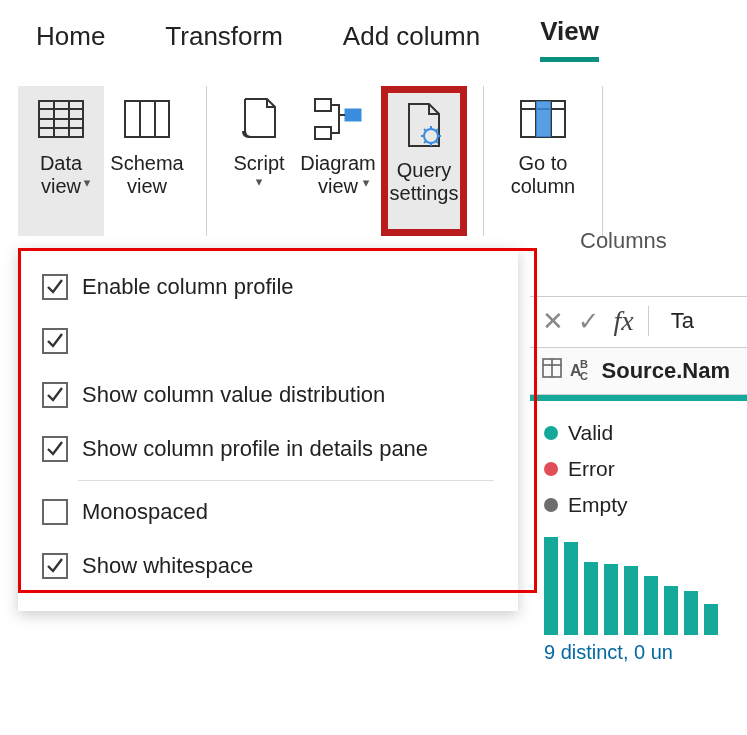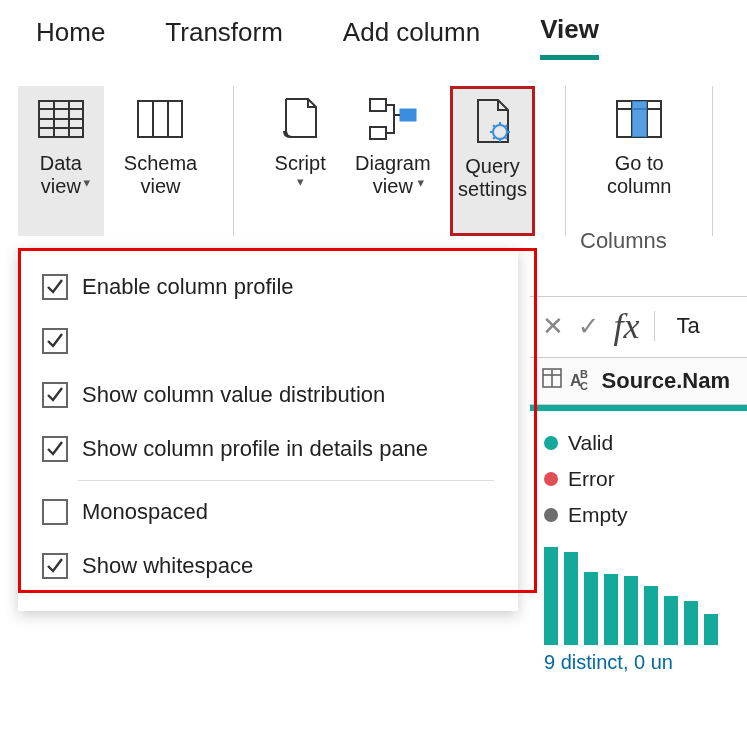--- a/index.html
+++ b/index.html
@@ -13,40 +13,39 @@
     height: 735px;
     overflow: hidden;
     position: relative;
   }
   
   .tabs {
     display: flex;
     gap: 60px;
     padding: 12px 36px 0 36px;
     height: 62px;
-    align-items: center;
+    align-items: flex-end;
   }
   .tab {
     font-size: 26px;
     color: #222;
     padding-bottom: 10px;
     cursor: pointer;
   }
   .tab.active {
     font-weight: 600;
     border-bottom: 5px solid #0b8f7f;
   }
   
   .ribbon {
     display: flex;
     align-items: flex-start;
     padding: 24px 18px 0 18px;
     position: relative;
     height: 210px;
-    gap: 14px;
   }
   .vdiv {
     width: 1px;
     background: #d0d0d0;
     height: 150px;
     margin: 0 16px;
   }
   .rbtn {
     display: flex;
     flex-direction: column;
@@ -126,21 +125,21 @@
     border-top: 1px solid #ccc;
   }
   .fxbar {
     display: flex;
     align-items: center;
     gap: 14px;
     padding: 8px 12px 10px 12px;
     border-bottom: 1px solid #ccc;
     font-size: 22px;
   }
-  .fx { font-family: Georgia, serif; font-style: italic; font-size: 36px; color:#444; }
+  .fx { font-family: Georgia, serif; font-style: italic; font-size: 28px; color:#444; }
   .colhdr {
     display: flex;
     align-items: center;
     gap: 8px;
     padding: 10px 12px;
     border-bottom: 1px solid #ccc;
     font-weight: 600;
     font-size: 22px;
     background:#fafafa;
   }
@@ -213,21 +212,21 @@
           <rect x="32" y="12" width="16" height="12" fill="#3a8dde" stroke="#3a8dde"></rect>
           <rect x="2" y="30" width="16" height="12" fill="none" stroke="#333" stroke-width="2"></rect>
           <path d="M18 8 h8 v10 h6 M18 36 h8 v-18" fill="none" stroke="#333" stroke-width="2"></path>
         </svg>
     </span>
     <span class="lbl">Diagram
 view</span>
     <span style="margin-top:-22px; margin-left:56px; font-size:13px;color:#555">▾</span>
   </div>
 
-  <div class="rbtn selected" style="border:3px solid #b91c1c">
+  <div class="rbtn selected" style="border:7px solid #b91c1c">
     <span class="ico">
       <svg width="42" height="48">
           <path d="M6 2 h20 l10 10 v32 h-30 z" fill="none" stroke="#333" stroke-width="2"></path>
           <path d="M26 2 v10 h10" fill="none" stroke="#333" stroke-width="2"></path>
           <circle cx="28" cy="34" r="7" fill="none" stroke="#3a8dde" stroke-width="2"></circle>
           <g stroke="#3a8dde" stroke-width="2">
             <line x1="28" y1="24" x2="28" y2="27"></line>
             <line x1="28" y1="41" x2="28" y2="44"></line>
             <line x1="18" y1="34" x2="21" y2="34"></line>
             <line x1="35" y1="34" x2="38" y2="34"></line>

